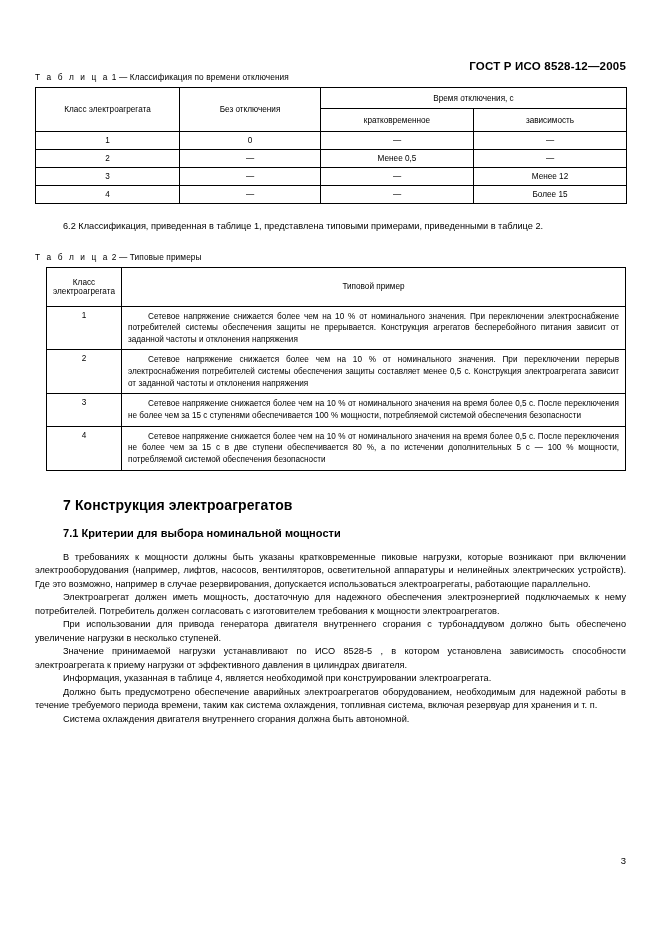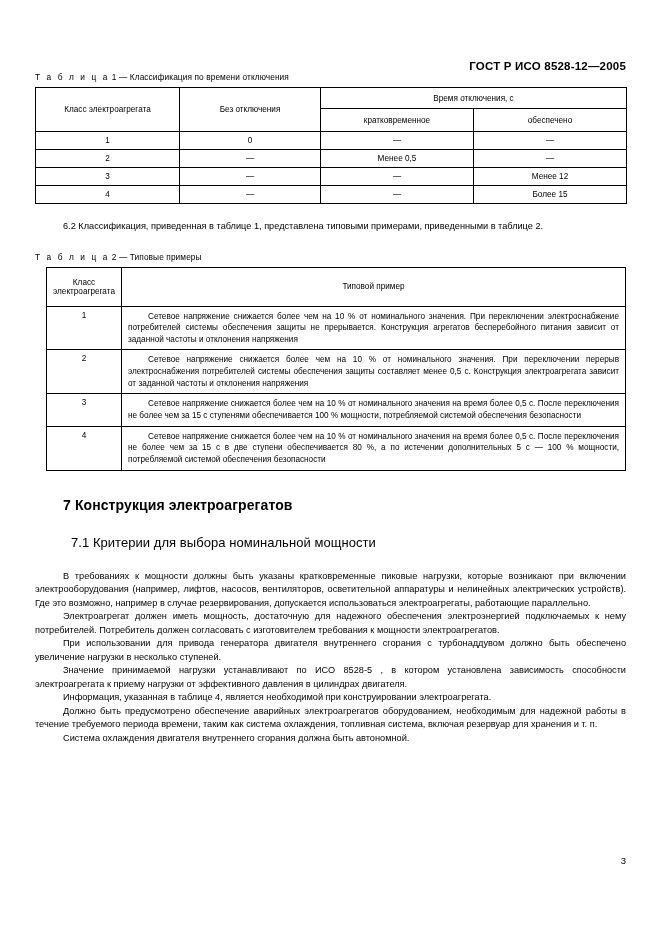--- a/index.html
+++ b/index.html
@@ -134,23 +134,23 @@
   .para-block p.body + p.body { margin-top: 0; }
 
   h2.sec {
     font-size: 14px;
     font-weight: bold;
     margin: 0;
     text-indent: 28px;
     letter-spacing: 0.1px;
   }
   h3.subsec {
-    font-size: 13px;
-    font-weight: normal;
-    margin: 8px;
+    font-size: 11px;
+    font-weight: bold;
+    margin: 0;
     text-indent: 28px;
     letter-spacing: 0.05px;
   }
 
   .gap-sec { height: 26px; }
   .gap-sub { height: 14px; }
   .gap-after-sub { height: 12px; }
   .gap-after-t1 { height: 16px; }
   .gap-after-p62 { height: 18px; }
 
@@ -186,21 +186,21 @@
             <col class="c-long">
         </colgroup>
         <thead>
           <tr>
             <th class="head-cell outer-top thickline" rowspan="2">Класс электроагрегата</th>
             <th class="head-cell outer-top thickline" rowspan="2">Без отключения</th>
             <th class="outer-top" colspan="2" style="height:14px;">Время отключения, с</th>
           </tr>
           <tr>
             <th class="thickline" style="height:16px;">кратковременное</th>
-            <th class="thickline" style="height:16px;">обеспечено</th>
+            <th class="thickline" style="height:16px;">зависимость</th>
           </tr>
         </thead>
         <tbody>
           <tr>
             <td>1</td>
             <td>0</td>
             <td>—</td>
             <td>—</td>
           </tr>
           <tr>

